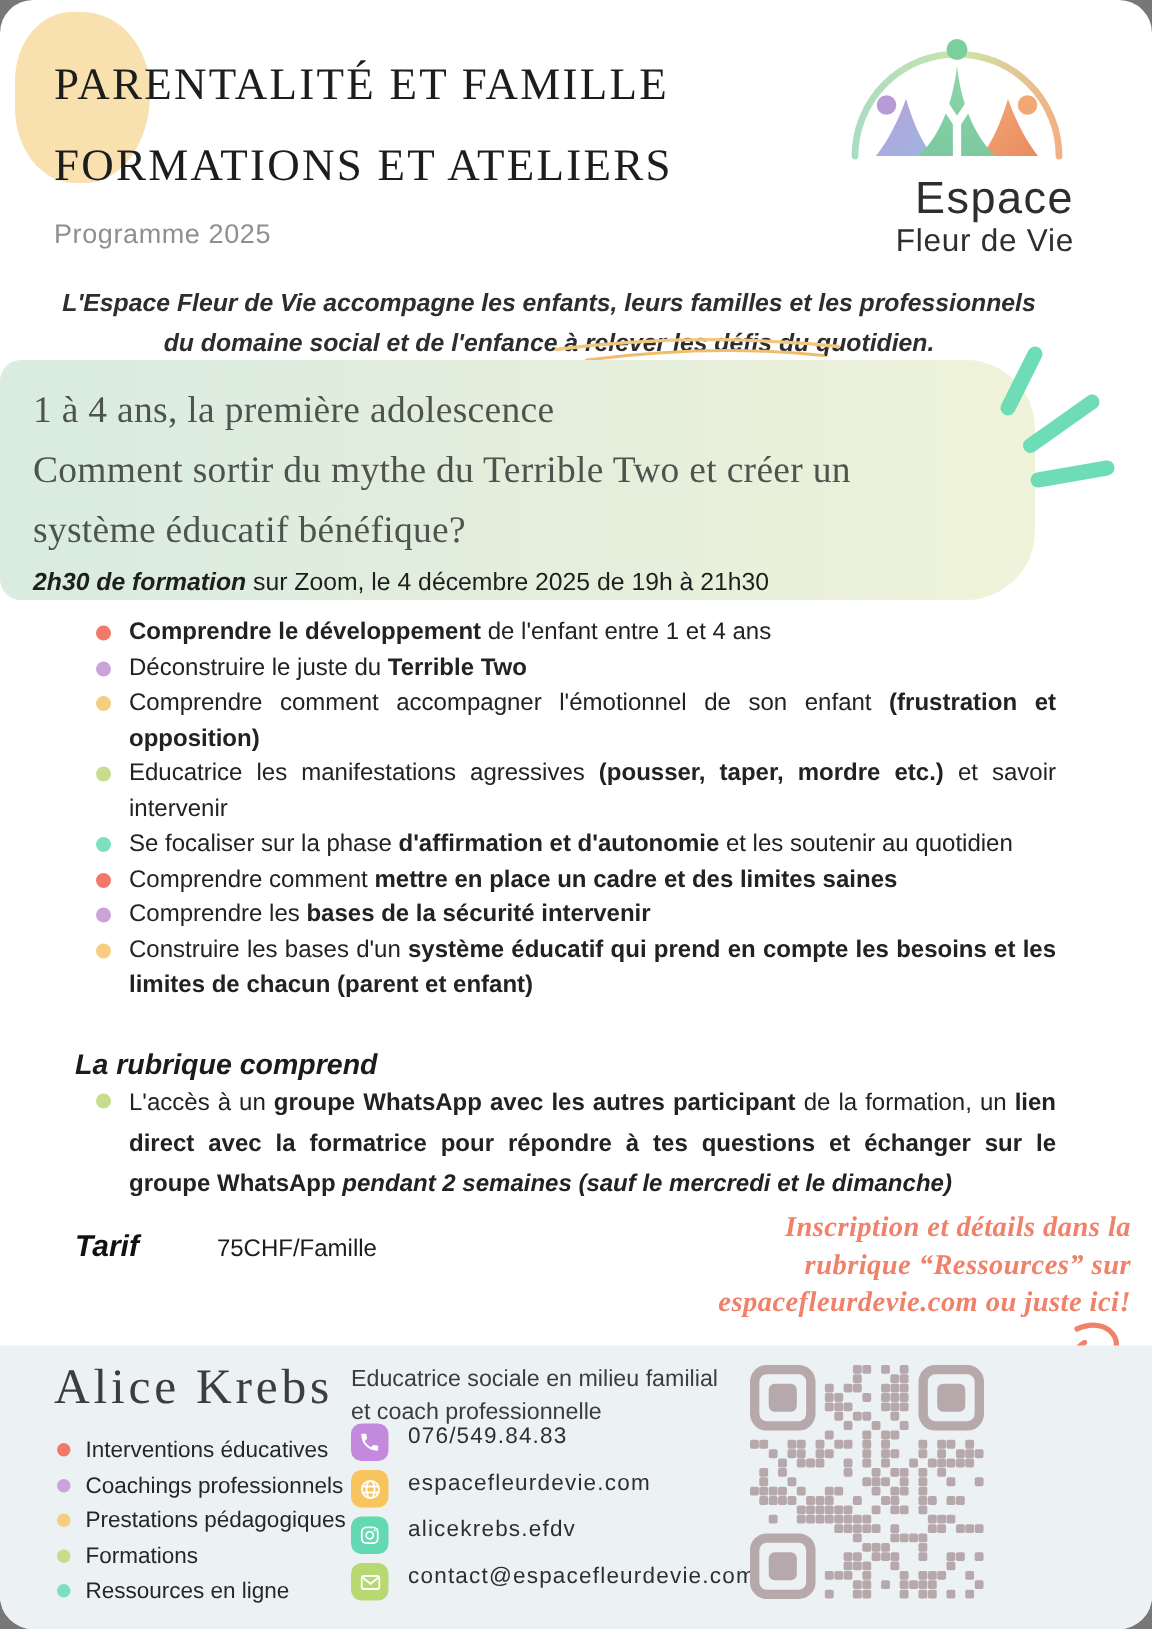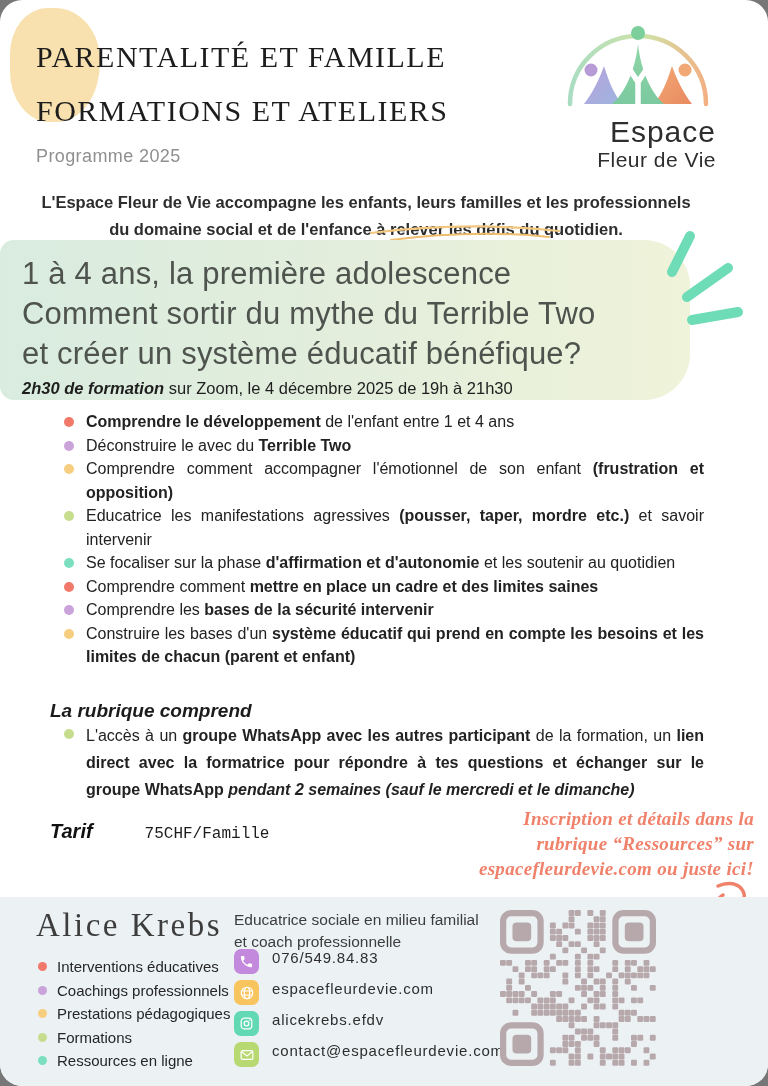--- a/index.html
+++ b/index.html
@@ -12,48 +12,48 @@
   .title-block{position:absolute;left:36px;top:30px;}
   .title-line{font-family:"Liberation Serif",serif;font-size:30px;color:#1d1d1d;
         letter-spacing:1.5px;line-height:54px;transform-origin:left top;}
   .subtitle{margin-top:8px;font-size:18px;color:#8f8f8f;letter-spacing:.4px;}
   .logo{position:absolute;left:560px;top:14px;width:156px;text-align:right;}
   .logo-name{font-size:30px;color:#2e2e2e;letter-spacing:1px;line-height:32px;margin-top:2px;}
   .logo-sub{font-size:21px;color:#2e2e2e;letter-spacing:.5px;line-height:24px;}
 
   
   .intro{position:absolute;top:172px;left:0;width:732px;text-align:center;
-        font-size:16.5px;font-weight:bold;color:#2d2d2d;line-height:27px;}
+        font-size:16.5px;font-weight:bold;color:#2d2d2d;line-height:27px;font-style:italic;}
   .swoosh{position:absolute;left:365px;top:221px;}
 
   
   .course-box{position:absolute;left:0;top:240px;width:690px;height:160px;box-sizing:border-box;
         padding:14px 78px 0 22px;border-radius:14px 46px 46px 14px;
         background:linear-gradient(90deg,#d9ecdf 0%,#e4eedc 55%,#eff3d9 100%);}
-  .course-title{font-size:31px;color:#4e534e;line-height:40px;letter-spacing:.2px;}
+  .course-title{font-size:25px;color:#4e534e;line-height:40px;letter-spacing:.2px;font-family:Liberation Serif, serif;}
   .course-details{margin-top:5px;font-size:16.5px;color:#1e1e1e;}
   .bi{font-weight:bold;font-style:italic;}
   .strokes{position:absolute;left:640px;top:226px;}
 
   
   ul.bullets{position:absolute;left:64px;width:640px;margin:0;padding:0;list-style:none;}
   #objectives-list{top:410px;}
   #formation-list{top:722px;}
   ul.bullets li{position:relative;padding-left:22px;font-size:16px;color:#222;
         text-align:justify;}
   #objectives-list li{line-height:23.5px;}
   #formation-list li{line-height:27px;}
   ul.bullets .dot{position:absolute;left:0;top:7px;width:10px;height:10px;border-radius:50%;}
 
   .section-heading{position:absolute;left:50px;top:684px;font-size:19px;
         font-weight:bold;font-style:italic;color:#1b1b1b;}
 
   .tarif-row{position:absolute;left:50px;top:820px;display:flex;align-items:baseline;}
   .tarif-label{font-size:20px;font-weight:bold;font-style:italic;color:#111;}
-  .tarif-value{margin-left:52px;font-size:16px;color:#1c1c1c;font-family:Liberation Mono, monospace;}
+  .tarif-value{margin-left:52px;font-size:16px;color:#1c1c1c;}
 
   .note{position:absolute;right:14px;top:806px;width:320px;text-align:right;
         font-family:"Liberation Serif",serif;font-style:italic;font-weight:bold;
         font-size:19px;color:#f0816a;line-height:25px;letter-spacing:.3px;}
   .arrow{position:absolute;left:666px;top:878px;}
 
   
   .footer{position:absolute;left:0;top:897px;width:768px;height:189px;background:#ecf2f4;}
   .footer-name{position:absolute;left:36px;top:10px;font-family:"Liberation Serif",serif;
         font-size:33px;color:#3d3d3d;letter-spacing:2.5px;}
@@ -132,21 +132,21 @@
   </section>
 
   <svg class="strokes" width="122" height="102" viewBox="0 0 122 102">
     <line x1="32" y1="46" x2="50" y2="10" stroke="#6edcb6" stroke-width="10" stroke-linecap="round"></line>
     <line x1="47" y1="71" x2="88" y2="42" stroke="#6edcb6" stroke-width="10" stroke-linecap="round"></line>
     <line x1="52" y1="94" x2="98" y2="86" stroke="#6edcb6" stroke-width="10" stroke-linecap="round"></line>
   </svg>
 
   <ul class="bullets" id="objectives-list">
       <li><span class="dot" style="background: rgb(242, 121, 106);"></span><span style="font-weight: bold;">Comprendre le développement</span><span> de l'enfant entre 1 et 4 ans</span></li>
-      <li><span class="dot" style="background: rgb(201, 163, 217);"></span><span>Déconstruire le avec du </span><span style="font-weight: bold;">Terrible Two</span></li>
+      <li><span class="dot" style="background: rgb(201, 163, 217);"></span><span>Déconstruire le juste du </span><span style="font-weight: bold;">Terrible Two</span></li>
       <li><span class="dot" style="background: rgb(247, 206, 127);"></span><span>Comprendre comment accompagner l'émotionnel de son enfant </span><span style="font-weight: bold;">(frustration et opposition)</span></li>
       <li><span class="dot" style="background: rgb(198, 221, 141);"></span><span>Educatrice les manifestations agressives </span><span style="font-weight: bold;">(pousser, taper, mordre etc.)</span><span> et savoir intervenir</span></li>
       <li><span class="dot" style="background: rgb(123, 223, 192);"></span><span>Se focaliser sur la phase </span><span style="font-weight: bold;">d'affirmation et d'autonomie</span><span> et les soutenir au quotidien</span></li>
       <li><span class="dot" style="background: rgb(242, 121, 106);"></span><span>Comprendre comment </span><span style="font-weight: bold;">mettre en place un cadre et des limites saines</span></li>
       <li><span class="dot" style="background: rgb(201, 163, 217);"></span><span>Comprendre les </span><span style="font-weight: bold;">bases de la sécurité intervenir</span></li>
       <li><span class="dot" style="background: rgb(247, 206, 127);"></span><span>Construire les bases d'un </span><span style="font-weight: bold;">système éducatif qui prend en compte les besoins et les limites de chacun (parent et enfant)</span></li>
     </ul>
 
   <h2 class="section-heading">La rubrique comprend</h2>
   <ul class="bullets" id="formation-list">

